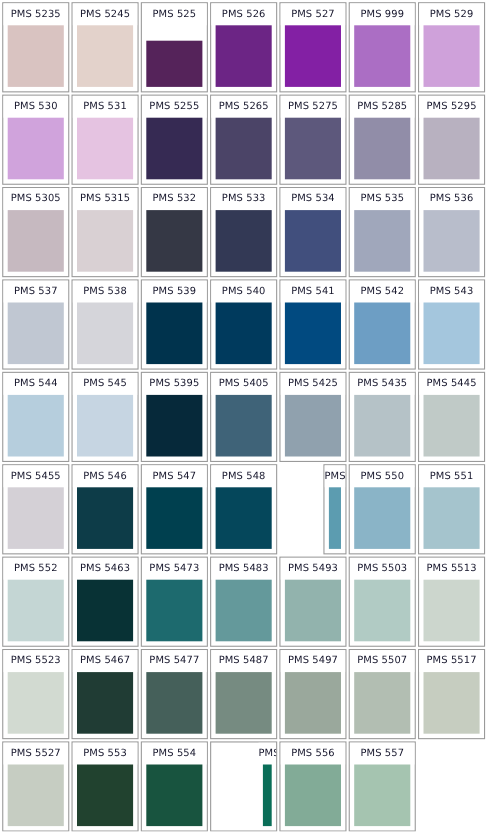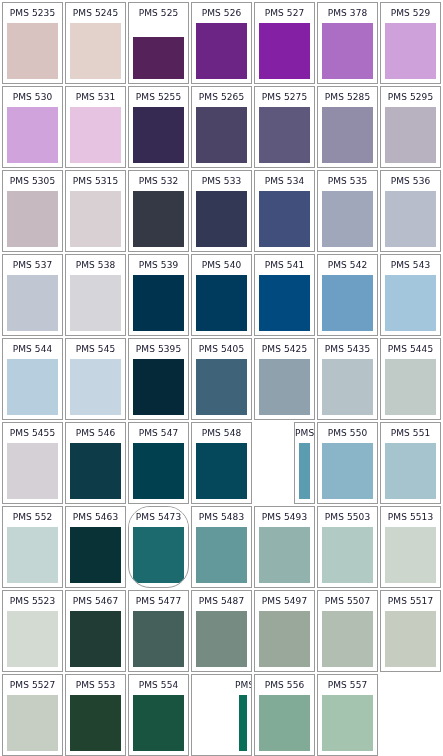--- a/index.html
+++ b/index.html
@@ -69,21 +69,21 @@
     </div>
     <div class="swatch-cell" style="border-color: rgb(154, 154, 154);">
       <div class="swatch-label" style="color: rgb(21, 21, 43);">PMS 526</div>
       <div class="swatch-color" style="background: rgb(108, 37, 133);"></div>
     </div>
     <div class="swatch-cell" style="border-color: rgb(154, 154, 154);">
       <div class="swatch-label" style="color: rgb(21, 21, 43);">PMS 527</div>
       <div class="swatch-color" style="background: rgb(131, 32, 164);"></div>
     </div>
     <div class="swatch-cell" style="border-color: rgb(154, 154, 154);">
-      <div class="swatch-label" style="color: rgb(21, 21, 43);">PMS 378</div>
+      <div class="swatch-label" style="color: rgb(21, 21, 43);">PMS 999</div>
       <div class="swatch-color" style="background: rgb(171, 110, 196);"></div>
     </div>
     <div class="swatch-cell" style="border-color: rgb(154, 154, 154);">
       <div class="swatch-label" style="color: rgb(21, 21, 43);">PMS 529</div>
       <div class="swatch-color" style="background: rgb(207, 161, 218);"></div>
     </div>
     <div class="swatch-cell" style="border-color: rgb(154, 154, 154);">
       <div class="swatch-label" style="color: rgb(21, 21, 43);">PMS 530</div>
       <div class="swatch-color" style="background: rgb(208, 163, 220);"></div>
     </div>
@@ -224,21 +224,21 @@
       <div class="swatch-color" style="background: rgb(165, 196, 205);"></div>
     </div>
     <div class="swatch-cell" style="border-color: rgb(154, 154, 154);">
       <div class="swatch-label" style="color: rgb(21, 21, 43);">PMS 552</div>
       <div class="swatch-color" style="background: rgb(196, 214, 212);"></div>
     </div>
     <div class="swatch-cell" style="border-color: rgb(154, 154, 154);">
       <div class="swatch-label" style="color: rgb(21, 21, 43);">PMS 5463</div>
       <div class="swatch-color" style="background: rgb(8, 50, 53);"></div>
     </div>
-    <div class="swatch-cell" style="border-color: rgb(154, 154, 154); border-radius: 22px;">
+    <div class="swatch-cell" style="border-color: rgb(154, 154, 154);">
       <div class="swatch-label" style="color: rgb(21, 21, 43);">PMS 5473</div>
       <div class="swatch-color" style="background: rgb(29, 106, 110);"></div>
     </div>
     <div class="swatch-cell" style="border-color: rgb(154, 154, 154);">
       <div class="swatch-label" style="color: rgb(21, 21, 43);">PMS 5483</div>
       <div class="swatch-color" style="background: rgb(100, 153, 155);"></div>
     </div>
     <div class="swatch-cell" style="border-color: rgb(154, 154, 154);">
       <div class="swatch-label" style="color: rgb(21, 21, 43);">PMS 5493</div>
       <div class="swatch-color" style="background: rgb(146, 179, 173);"></div>

